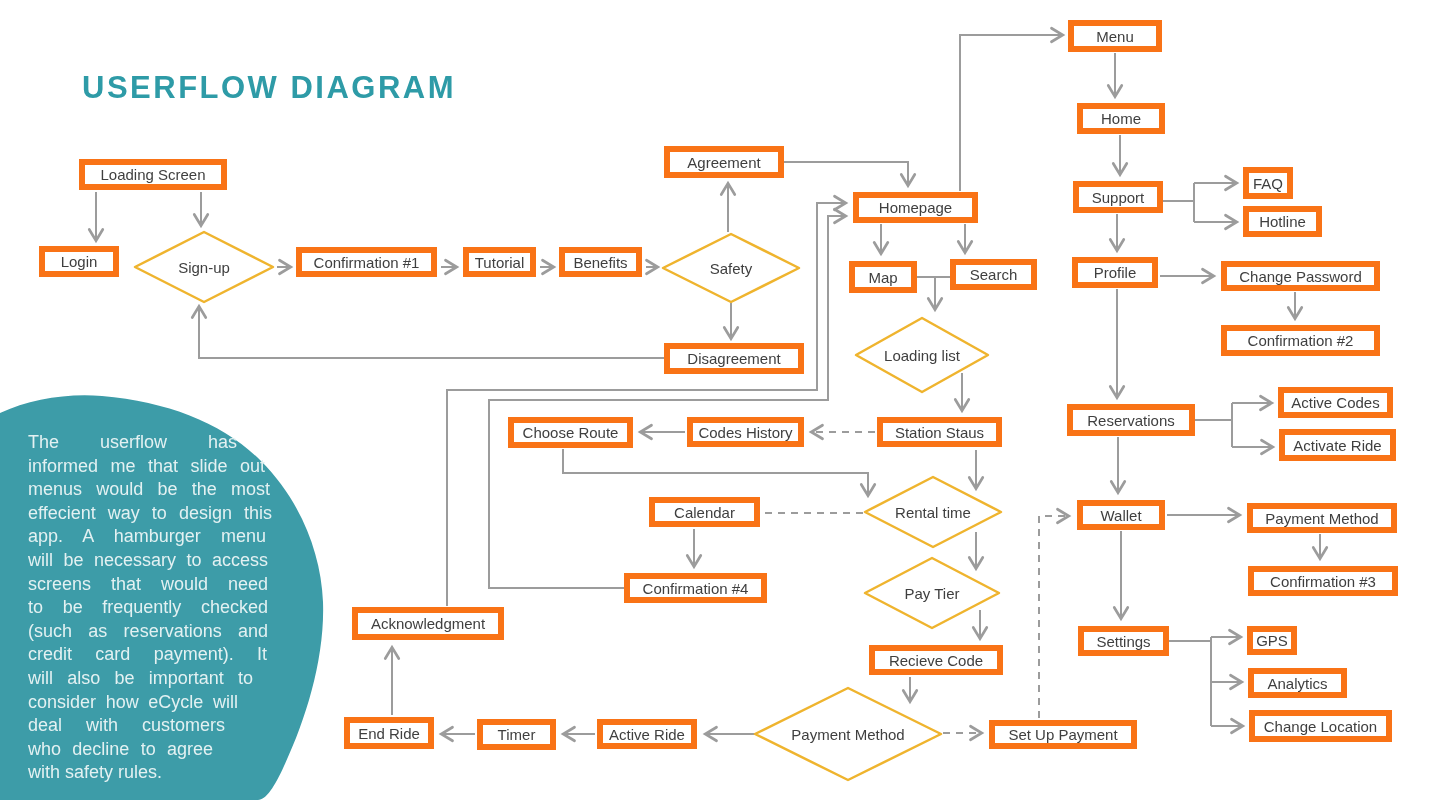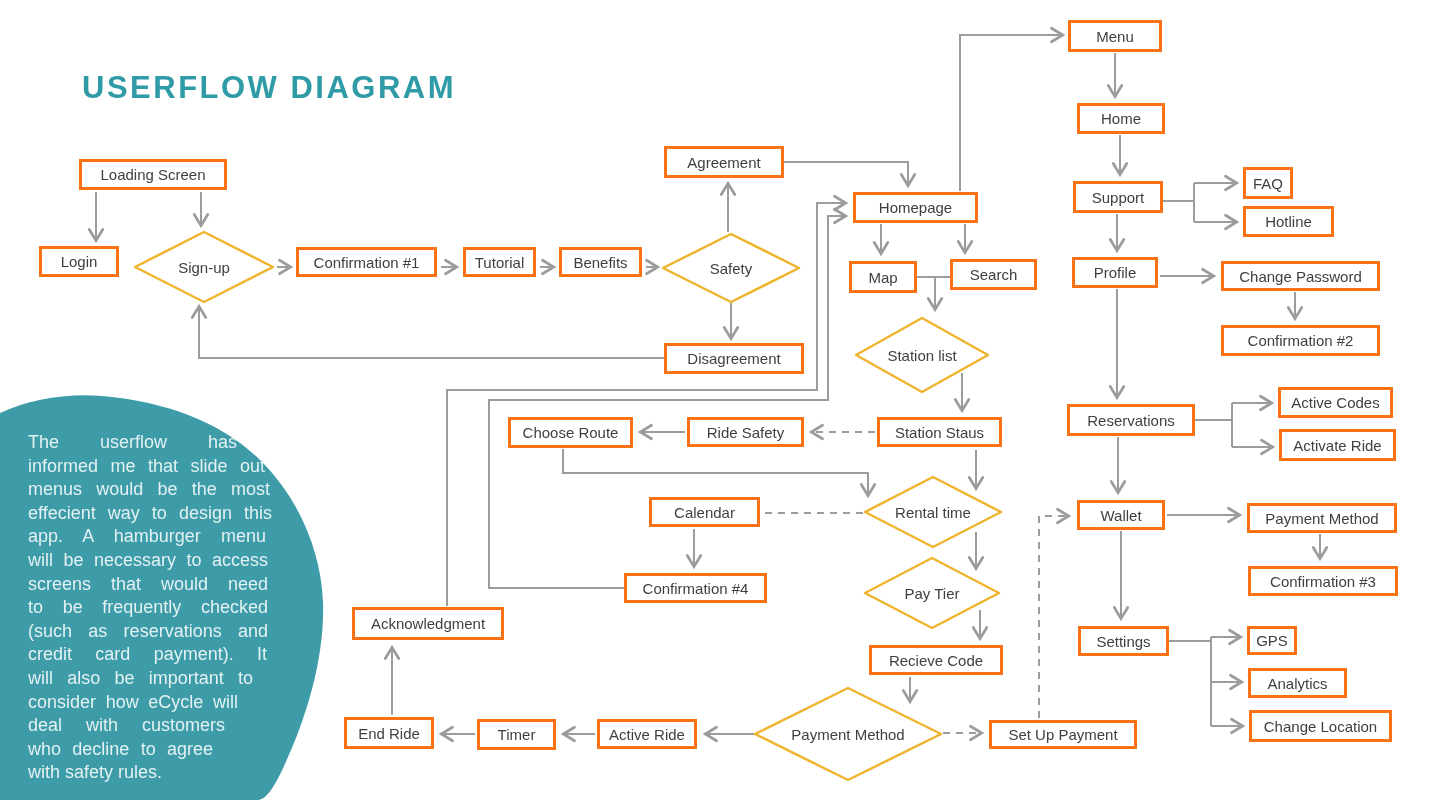--- a/index.html
+++ b/index.html
@@ -5,21 +5,21 @@
   html,body{margin:0;padding:0;}
   body{width:1440px;height:800px;overflow:hidden;background:#ffffff;
        font-family:"Liberation Sans", sans-serif;}
   .canvas{position:relative;width:1440px;height:800px;background:#fff;}
   .wires{position:absolute;left:0;top:0;}
   .wires path.c{fill:none;stroke:#9C9C9C;stroke-width:2;}
   .wires path.dash{stroke-dasharray:7 6;}
   .wires polygon.dmd{fill:#ffffff;stroke:#EFB42E;stroke-width:2.5;stroke-linejoin:round;}
   h1.title{position:absolute;left:82px;top:70px;margin:0;color:#2E9BA7;
            font-size:31px;font-weight:bold;letter-spacing:2.5px;}
-  .node{position:absolute;background:#fff;border:3px solid #f97316;
+  .node{position:absolute;background:#fff;border:6px solid #f97316;
         display:flex;align-items:center;justify-content:center;
         font-size:15px;color:#3F3F3F;box-sizing:border-box;white-space:nowrap;}
   .dlabel{position:absolute;height:22px;display:flex;align-items:center;justify-content:center;
           font-size:15px;color:#3F3F3F;white-space:nowrap;background:transparent;}
   .note{position:absolute;left:28px;top:431px;color:#E3F1F2;font-size:18px;}
   .note .nl{line-height:23.6px;text-align:justify;text-align-last:justify;overflow:hidden;}
   .note .nl.last{text-align:center;text-align-last:left;}
 </style>
 </head>
 <body>
@@ -129,48 +129,48 @@
   <div class="node" style="left:296px;top:247px;width:141px;height:30px">Confirmation #1</div>
   <div class="node" style="left:463px;top:247px;width:73px;height:30px">Tutorial</div>
   <div class="node" style="left:559px;top:247px;width:83px;height:30px">Benefits</div>
   <div class="node" style="left:664px;top:146px;width:120px;height:32px">Agreement</div>
   <div class="node" style="left:664px;top:343px;width:140px;height:31px">Disagreement</div>
   <div class="node" style="left:853px;top:192px;width:125px;height:31px">Homepage</div>
   <div class="node" style="left:1068px;top:20px;width:94px;height:32px">Menu</div>
   <div class="node" style="left:1077px;top:103px;width:88px;height:31px">Home</div>
   <div class="node" style="left:1073px;top:181px;width:90px;height:32px">Support</div>
   <div class="node" style="left:1243px;top:167px;width:50px;height:32px">FAQ</div>
-  <div class="node" style="left:1243px;top:206px;width:91px;height:31px">Hotline</div>
+  <div class="node" style="left:1243px;top:206px;width:79px;height:31px">Hotline</div>
   <div class="node" style="left:1072px;top:257px;width:86px;height:31px">Profile</div>
   <div class="node" style="left:1221px;top:261px;width:159px;height:30px">Change Password</div>
   <div class="node" style="left:1221px;top:325px;width:159px;height:31px">Confirmation #2</div>
   <div class="node" style="left:1067px;top:404px;width:128px;height:32px">Reservations</div>
   <div class="node" style="left:1278px;top:387px;width:115px;height:31px">Active Codes</div>
   <div class="node" style="left:1279px;top:429px;width:117px;height:32px">Activate Ride</div>
   <div class="node" style="left:1077px;top:500px;width:88px;height:30px">Wallet</div>
   <div class="node" style="left:1247px;top:503px;width:150px;height:30px">Payment Method</div>
   <div class="node" style="left:1248px;top:566px;width:150px;height:30px">Confirmation #3</div>
   <div class="node" style="left:1078px;top:626px;width:91px;height:30px">Settings</div>
   <div class="node" style="left:1247px;top:626px;width:50px;height:29px">GPS</div>
   <div class="node" style="left:1248px;top:668px;width:99px;height:30px">Analytics</div>
   <div class="node" style="left:1249px;top:710px;width:143px;height:32px">Change Location</div>
   <div class="node" style="left:989px;top:720px;width:148px;height:29px">Set Up Payment</div>
   <div class="node" style="left:849px;top:261px;width:68px;height:32px">Map</div>
   <div class="node" style="left:950px;top:259px;width:87px;height:31px">Search</div>
   <div class="node" style="left:877px;top:417px;width:125px;height:30px">Station Staus</div>
-  <div class="node" style="left:687px;top:417px;width:117px;height:30px">Ride Safety</div>
+  <div class="node" style="left:687px;top:417px;width:117px;height:30px">Codes History</div>
   <div class="node" style="left:508px;top:417px;width:125px;height:31px">Choose Route</div>
   <div class="node" style="left:649px;top:497px;width:111px;height:30px">Calendar</div>
   <div class="node" style="left:624px;top:573px;width:143px;height:30px">Confirmation #4</div>
   <div class="node" style="left:869px;top:645px;width:134px;height:30px">Recieve Code</div>
   <div class="node" style="left:597px;top:719px;width:100px;height:30px">Active Ride</div>
   <div class="node" style="left:477px;top:719px;width:79px;height:31px">Timer</div>
   <div class="node" style="left:344px;top:717px;width:90px;height:32px">End Ride</div>
   <div class="node" style="left:352px;top:607px;width:152px;height:33px">Acknowledgment</div>
 
   <div class="dlabel" style="left:134px;top:256px;width:140px">Sign-up</div>
   <div class="dlabel" style="left:661px;top:257px;width:140px">Safety</div>
-  <div class="dlabel" style="left:852px;top:344px;width:140px">Station list</div>
+  <div class="dlabel" style="left:852px;top:344px;width:140px">Loading list</div>
   <div class="dlabel" style="left:863px;top:501px;width:140px">Rental time</div>
   <div class="dlabel" style="left:862px;top:582px;width:140px">Pay Tier</div>
   <div class="dlabel" style="left:768px;top:723px;width:160px">Payment Method</div>
 
 </div>
 
 </body></html>

